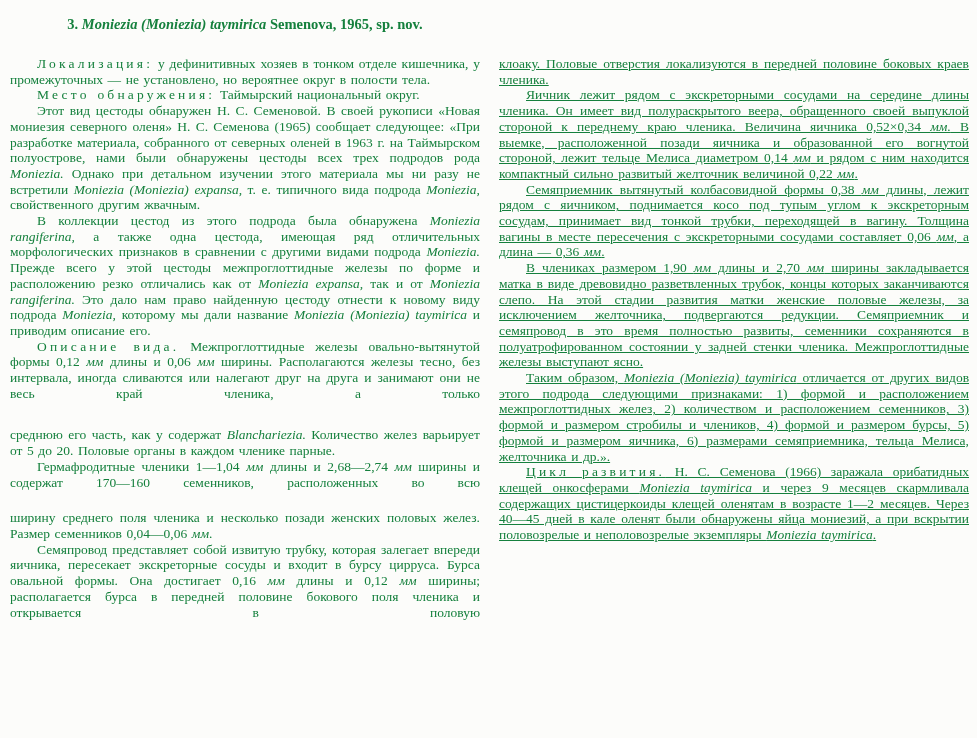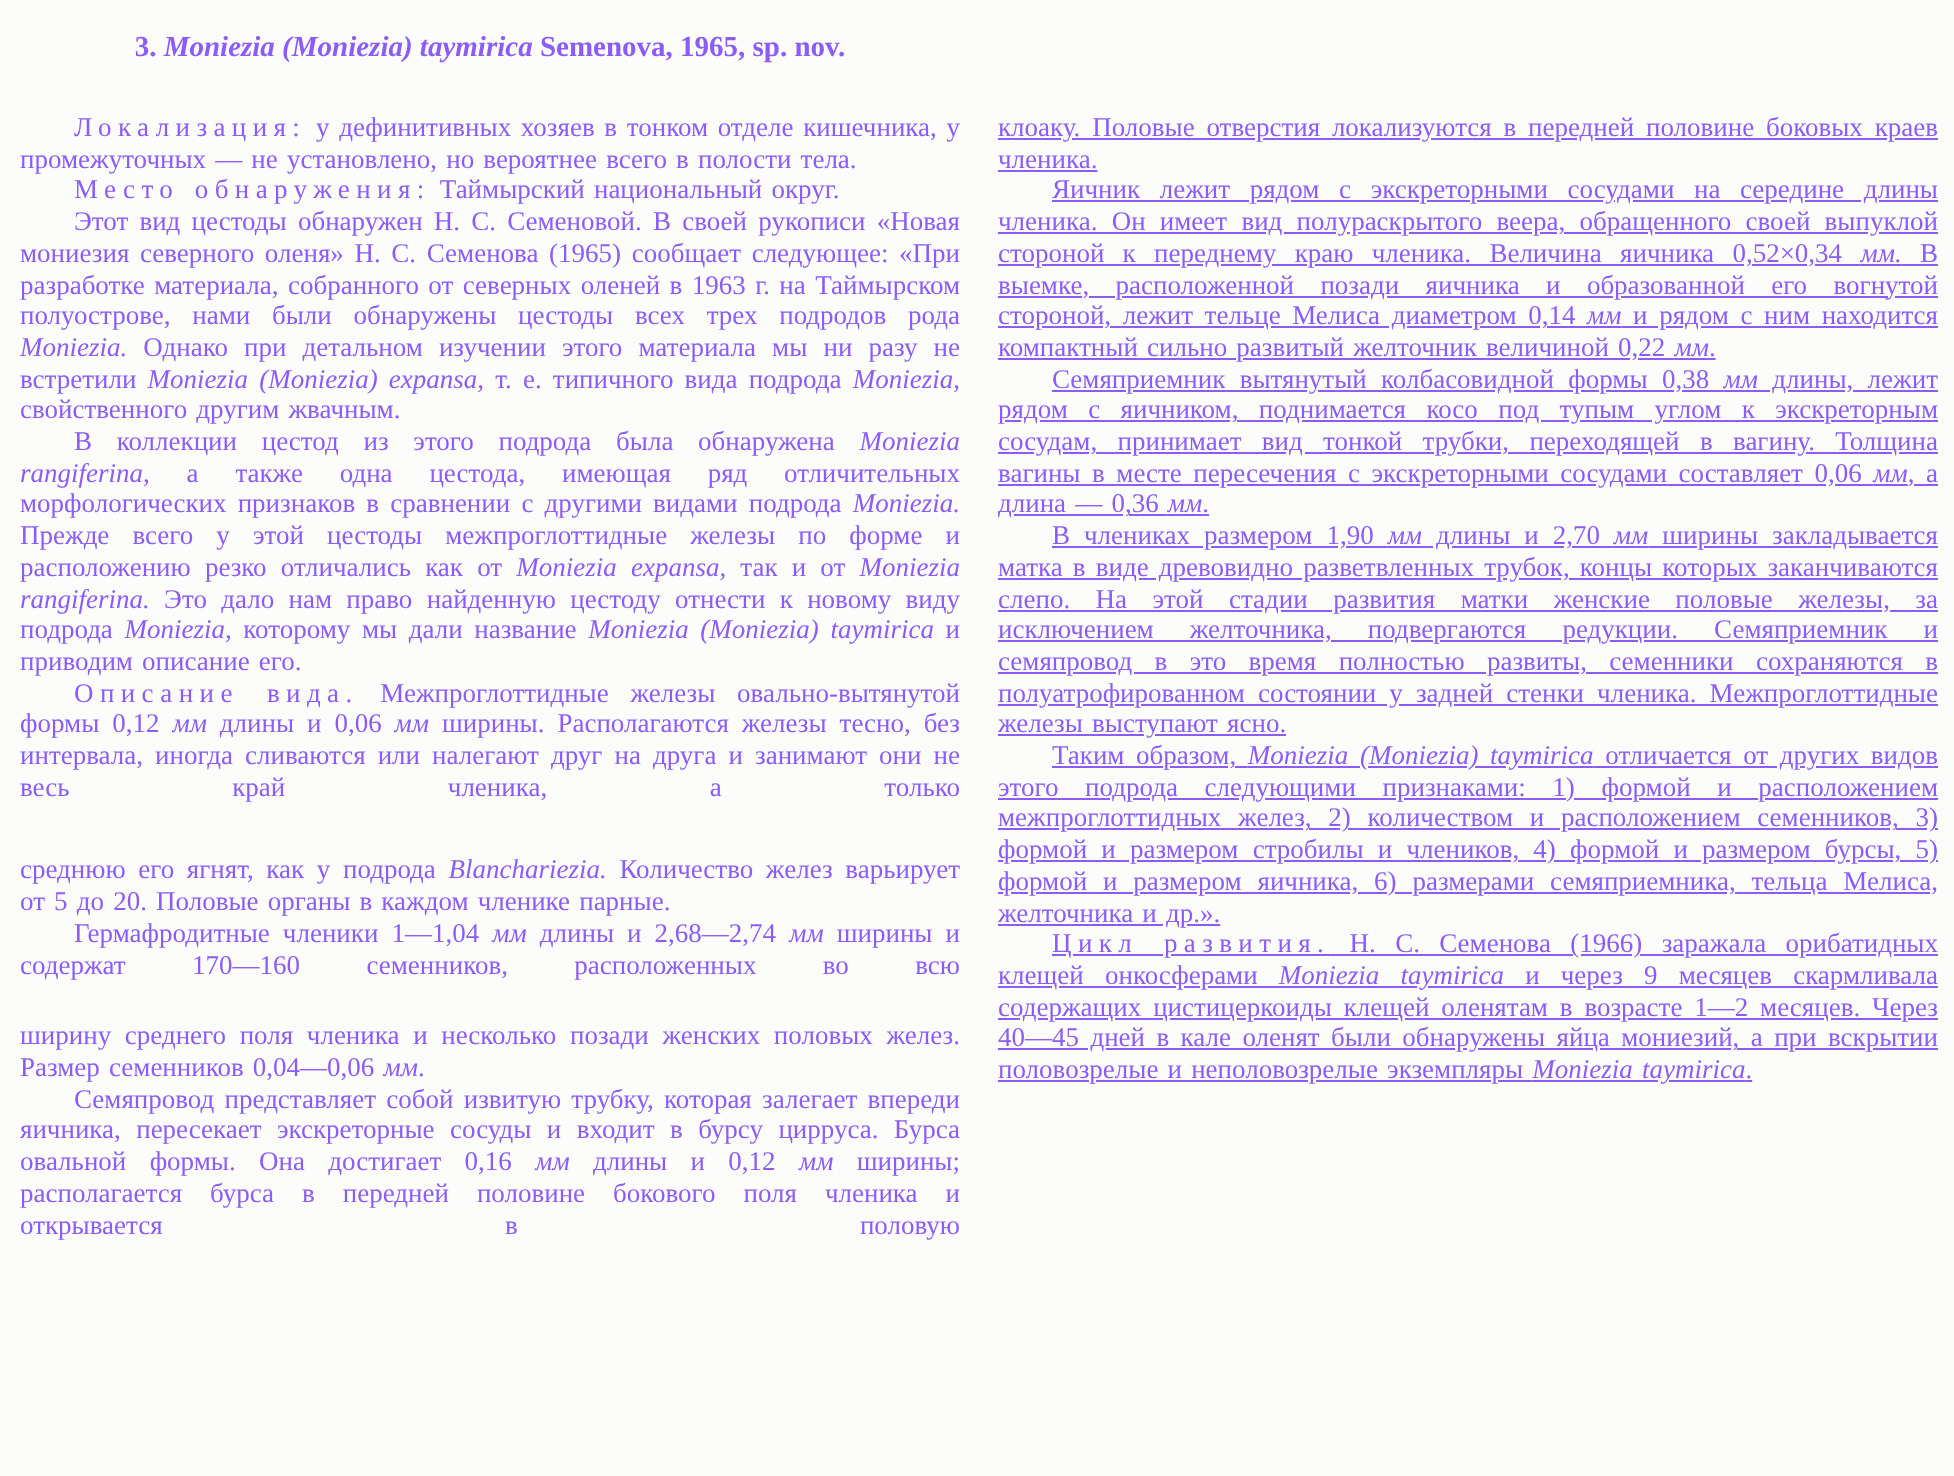--- a/index.html
+++ b/index.html
@@ -6,21 +6,21 @@
     margin: 0;
     padding: 0;
     background: #ffffff;
   }
   .page {
     position: relative;
     width: 977px;
     height: 738px;
     box-sizing: border-box;
     background: #fcfcfa;
-    color: #8b5cf6;
+    color: #15803d;
     font-family: "Liberation Serif", "DejaVu Serif", serif;
     overflow: hidden;
     padding: 8px 8px 0 10px;
   }
   .columns {
     display: flex;
     gap: 19px;
   }
   .col {
     box-sizing: border-box;
@@ -67,26 +67,26 @@
 <body>
 
 <div class="page">
   <div class="columns">
 
     <div class="col col-left">
       <div class="title-block">
         <div class="title-line"><span class="bd">3. </span><span class="bd it">Moniezia (Moniezia) taymirica</span><span class="bd">  Semenova, 1965, sp. nov.</span></div>
       </div>
       <div>
-          <p class="para indent"><span class="spaced">Локализация:</span><span class=""> у дефинитивных хозяев в тонком отделе кишечника, у промежуточных — не установлено, но вероятнее всего в полости тела.</span></p>
+          <p class="para indent"><span class="spaced">Локализация:</span><span class=""> у дефинитивных хозяев в тонком отделе кишечника, у промежуточных — не установлено, но вероятнее округ в полости тела.</span></p>
           <p class="para indent"><span class="spaced">Место обнаружения:</span><span class=""> Таймырский национальный округ.</span></p>
           <p class="para indent"><span class="">Этот вид цестоды обнаружен Н. С. Семеновой. В своей рукописи «Новая мониезия северного оленя» Н. С. Семенова (1965) сообщает следующее: «При разработке материала, собранного от северных оленей в 1963 г. на Таймырском полуострове, нами были обнаружены цестоды всех трех подродов рода </span><span class="it">Moniezia.</span><span class=""> Однако при детальном изучении этого материала мы ни разу не встретили </span><span class="it">Moniezia (Moniezia) expansa,</span><span class=""> т. е. типичного вида подрода </span><span class="it">Moniezia,</span><span class=""> свойственного другим жвачным.</span></p>
           <p class="para indent"><span class="">В коллекции цестод из этого подрода была обнаружена </span><span class="it">Moniezia rangiferina,</span><span class=""> а также одна цестода, имеющая ряд отличительных морфологических признаков в сравнении с другими видами подрода </span><span class="it">Moniezia.</span><span class=""> Прежде всего у этой цестоды межпроглоттидные железы по форме и расположению резко отличались как от </span><span class="it">Moniezia expansa,</span><span class=""> так и от </span><span class="it">Moniezia rangiferina.</span><span class=""> Это дало нам право найденную цестоду отнести к новому виду подрода </span><span class="it">Moniezia,</span><span class=""> которому мы дали название </span><span class="it">Moniezia (Moniezia) taymirica</span><span class=""> и приводим описание его.</span></p>
           <p class="para indent jlast"><span class="spaced">Описание вида.</span><span class=""> Межпроглоттидные железы овально-вытянутой формы 0,12 </span><span class="it">мм</span><span class=""> длины и 0,06 </span><span class="it">мм</span><span class=""> ширины. Располагаются железы тесно, без интервала, иногда сливаются или налегают друг на друга и занимают они не весь край членика, а только</span></p>
-          <p class="para noindent gap-lg"><span class="">среднюю его ягнят, как у подрода </span><span class="it">Blanchariezia.</span><span class=""> Количество желез варьирует от 5 до 20. Половые органы в каждом членике парные.</span></p>
+          <p class="para noindent gap-lg"><span class="">среднюю его часть, как у содержат </span><span class="it">Blanchariezia.</span><span class=""> Количество желез варьирует от 5 до 20. Половые органы в каждом членике парные.</span></p>
           <p class="para indent jlast"><span class="">Гермафродитные членики 1—1,04 </span><span class="it">мм</span><span class=""> длины и 2,68—2,74 </span><span class="it">мм</span><span class=""> ширины и содержат 170—160 семенников, расположенных во всю</span></p>
           <p class="para noindent gap-sm"><span class="">ширину среднего поля членика и несколько позади женских половых желез. Размер семенников 0,04—0,06 </span><span class="it">мм</span><span class="">.</span></p>
           <p class="para indent jlast"><span class="">Семяпровод представляет собой извитую трубку, которая залегает впереди яичника, пересекает экскреторные сосуды и входит в бурсу цирруса. Бурса овальной формы. Она достигает 0,16 </span><span class="it">мм</span><span class=""> длины и 0,12 </span><span class="it">мм</span><span class=""> ширины; располагается бурса в передней половине бокового поля членика и открывается в половую</span></p>
         </div>
     </div>
 
     <div class="col col-right">
       <div class="col-top-spacer"></div>
       <div>
           <p class="para noindent"><span class="">клоаку. Половые отверстия локализуются в передней половине боковых краев членика.</span></p>

